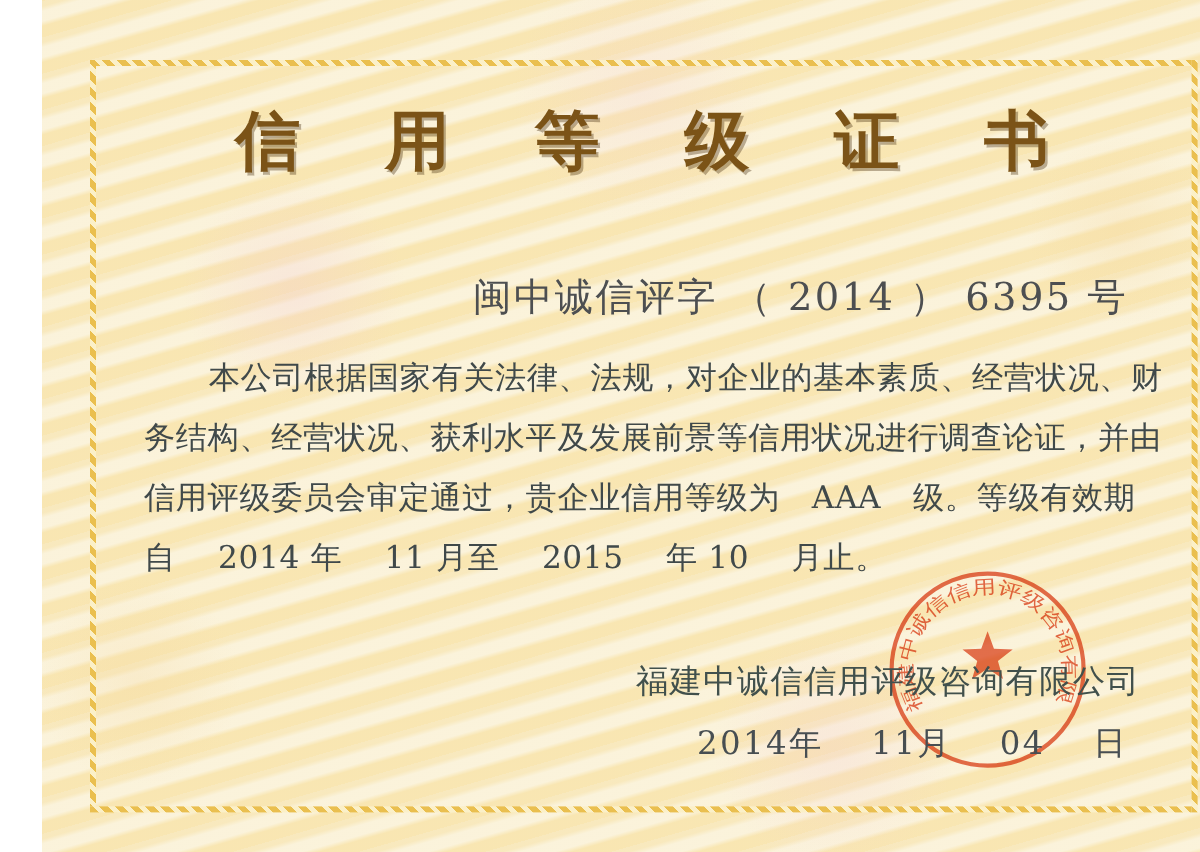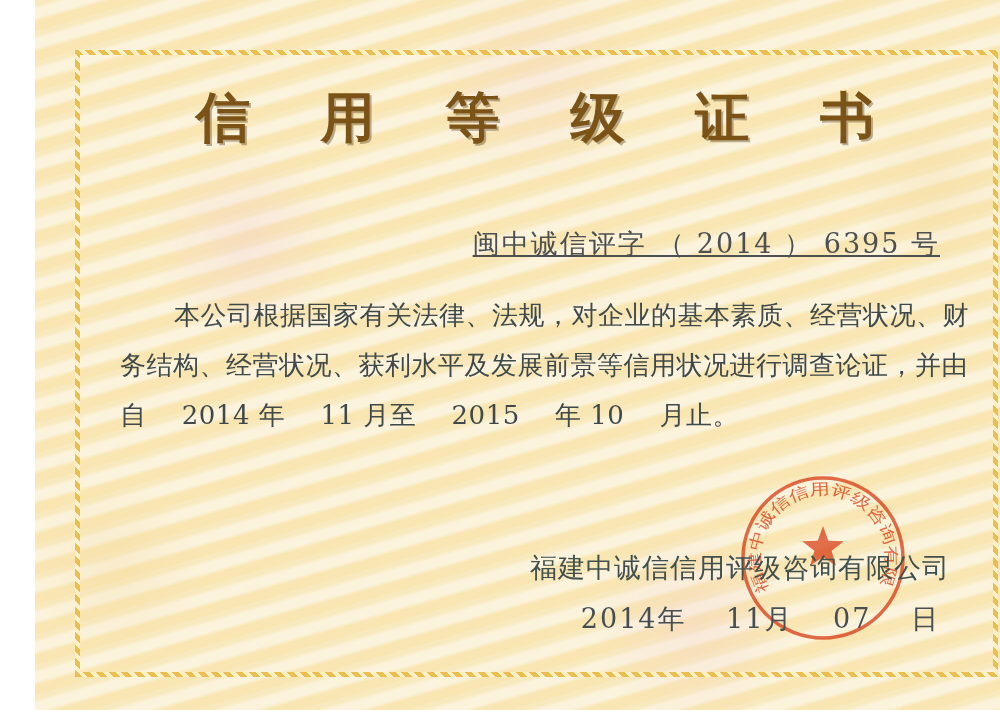--- a/index.html
+++ b/index.html
@@ -41,25 +41,24 @@
     font-size: 54px;
     font-weight: 700;
     letter-spacing: 26px;
     text-indent: 26px; 
     color: #7b5317;
     text-shadow: 2px 2px 0 rgba(62,38,6,0.35);
   }
   .ref-no {
     position: absolute;
     top: 226px; right: 95px;
-    font-size: 27px;
+    font-size: 32px;
     color: #4d4f51;
     letter-spacing: 2px;
     font-style: normal;
-    text-decoration: underline;
   }
   .body-text {
     position: absolute;
     left: 85px; top: 290px;
     width: 828px;
     font-size: 26px;
     line-height: 50px;
     color: #40494a;
     letter-spacing: 0.5px;
   }
@@ -95,29 +94,30 @@
 
   <div class="frame"></div>
 
   <h1 class="title">信 用 等 级 证 书</h1>
 
   <div class="ref-no">闽中诚信评字 （ 2014 ）  6395 号</div>
 
   <div class="body-text">
     <div class="body-line indent-2">本公司根据国家有关法律、法规，对企业的基本素质、经营状况、财</div>
     <div class="body-line">务结构、经营状况、获利水平及发展前景等信用状况进行调查论证，并由</div>
+    <div class="body-line">信用评级委员会审定通过，贵企业信用等级为　AAA　级。等级有效期</div>
     <div class="body-line">自　 2014 年　 11 月至　 2015 　年 10 　月止。</div>
   </div>
 
   <svg class="seal" viewBox="0 0 176 176" aria-hidden="true">
     <circle cx="88" cy="88" r="80" fill="none" stroke="#e0512e" stroke-width="3.5" opacity="0.9"></circle>
     <path id="sealArc" d="M 34 120 A 63 63 0 1 1 142 120" fill="none"></path>
     <text font-size="15.5" fill="#e0512e" opacity="0.92" font-family="DejaVu Sans, sans-serif">
       <textPath href="#sealArc" startOffset="0" textLength="300" lengthAdjust="spacingAndGlyphs">福建中诚信信用评级咨询有限公司</textPath>
     </text>
     <polygon points="88,56 93.3,70.7 108.9,71.2 96.6,80.8 100.9,95.8 88,87 75.1,95.8 79.4,80.8 67.1,71.2 82.7,70.7" fill="#e0512e" opacity="0.88"></polygon>
   </svg>
 
   <div class="issuer">福建中诚信信用评级咨询有限公司</div>
 
-  <div class="issue-date">2014年　 11月　 07　 日</div>
+  <div class="issue-date">2014年　 11月　 04　 日</div>
 
 </div>
 
 </body></html>

